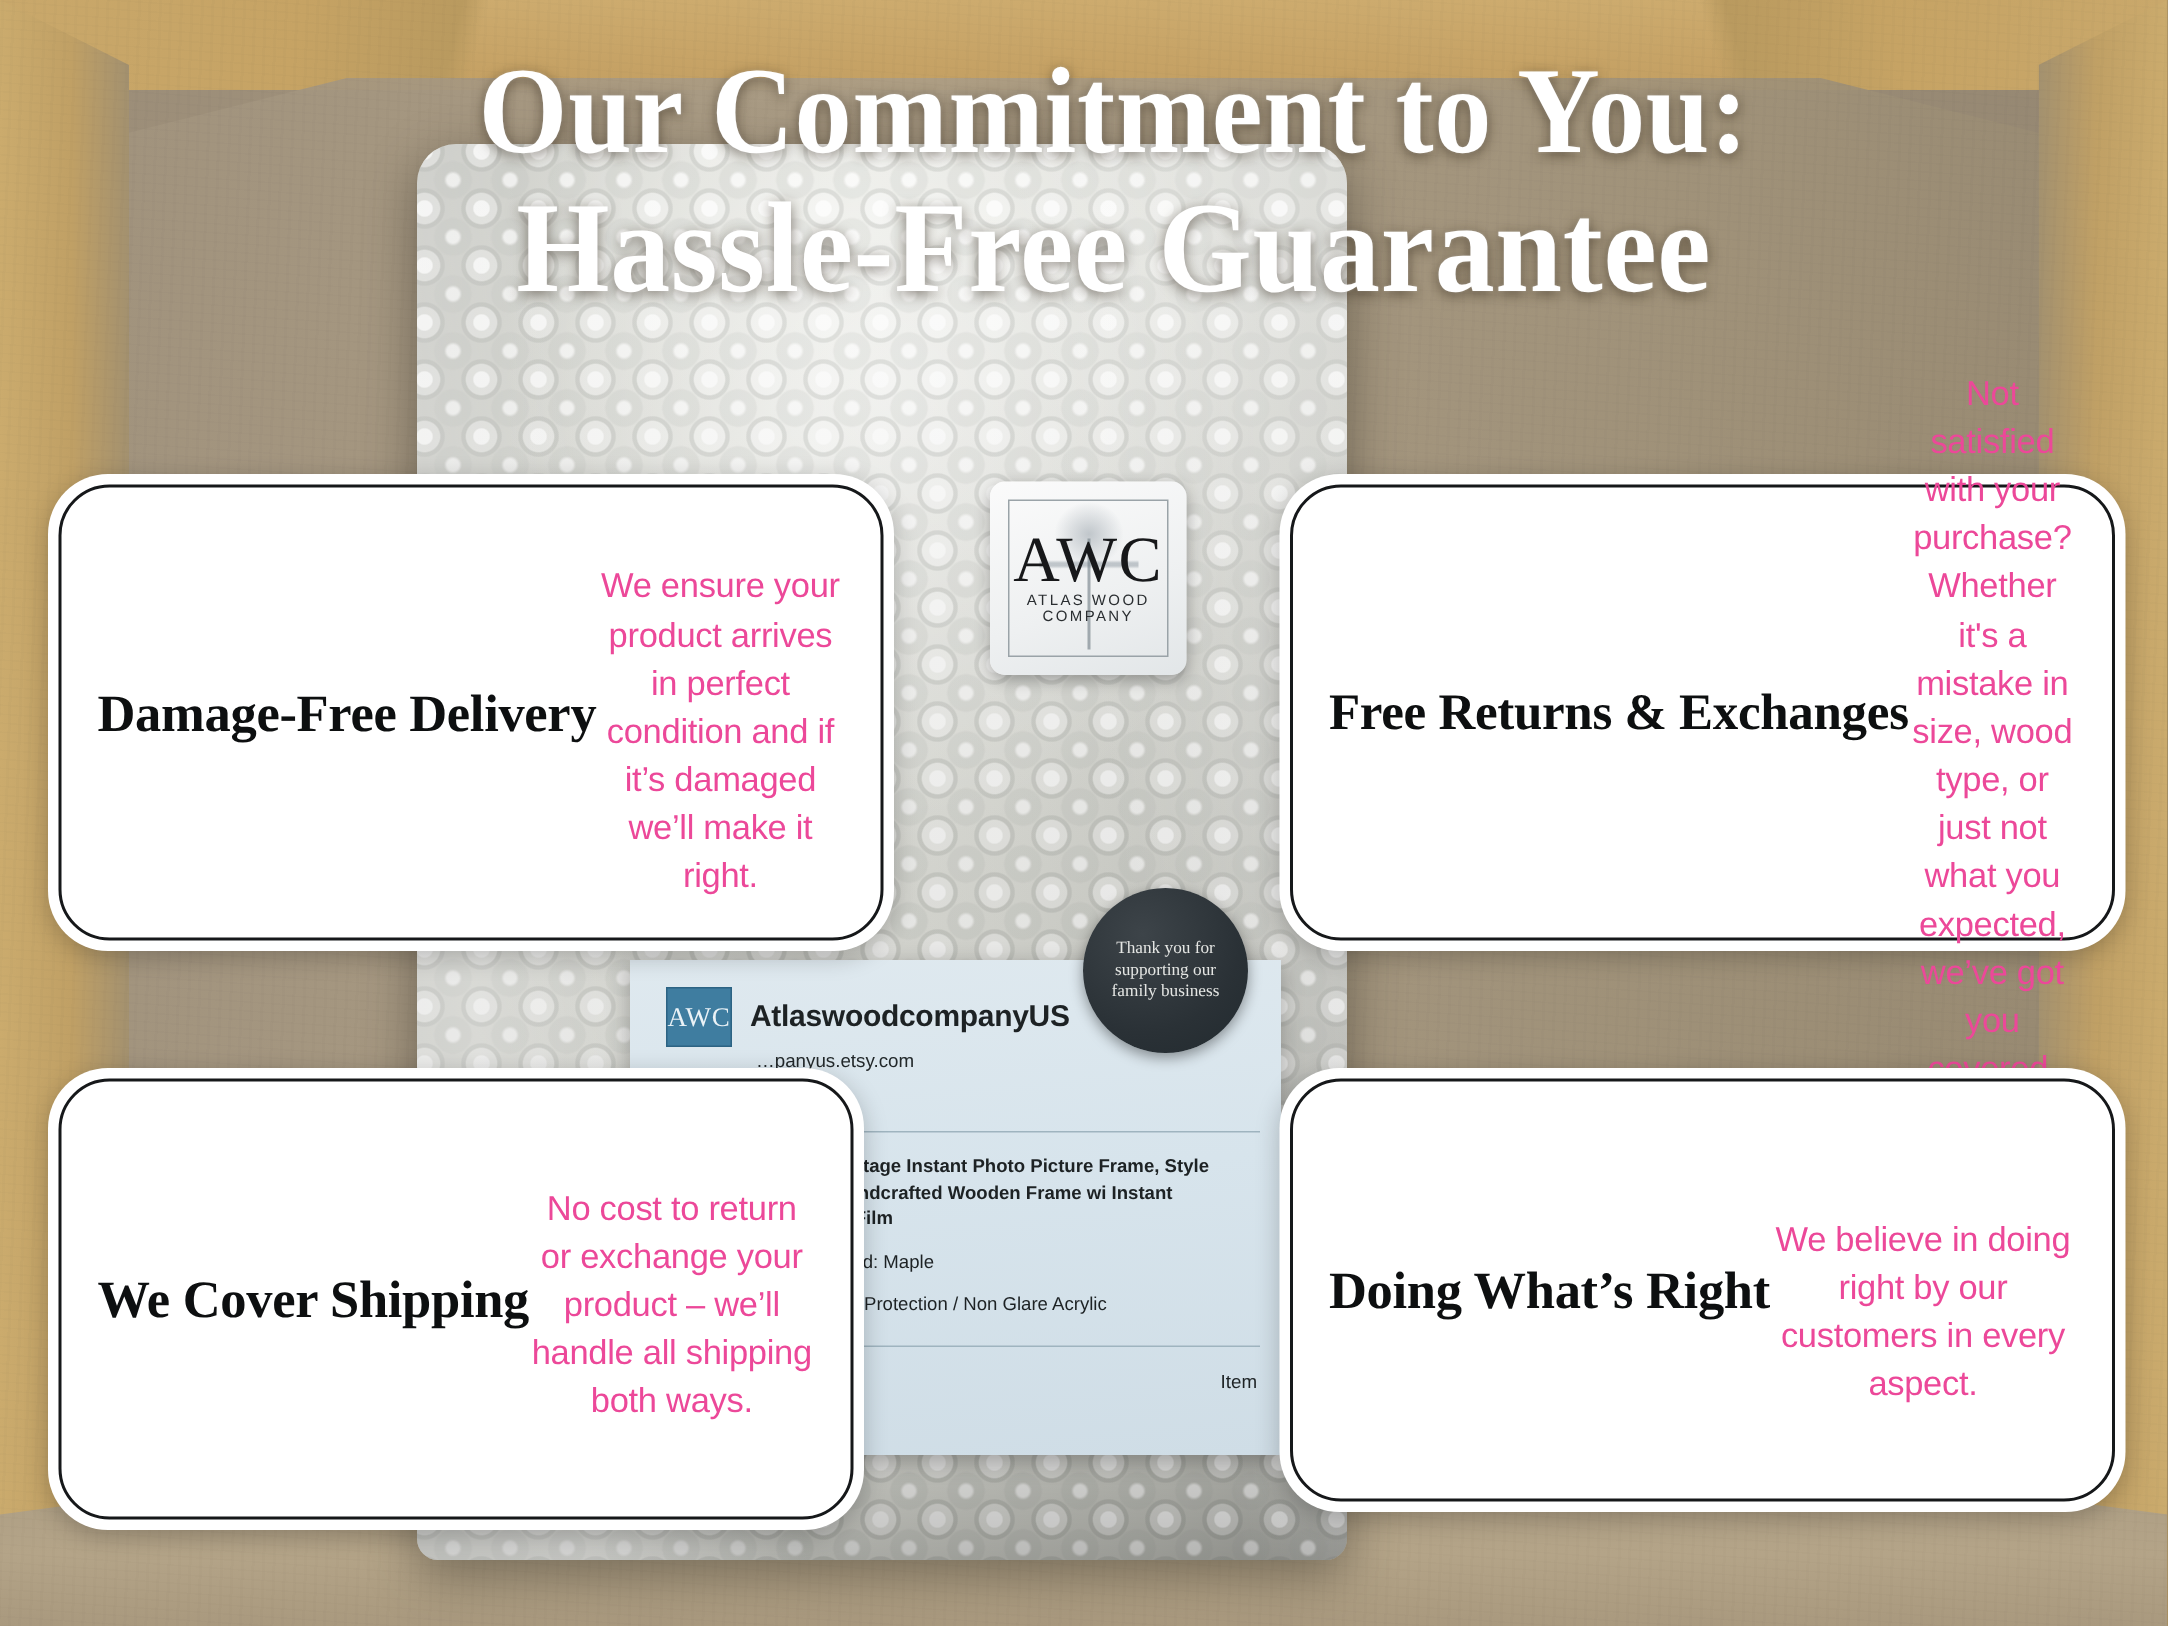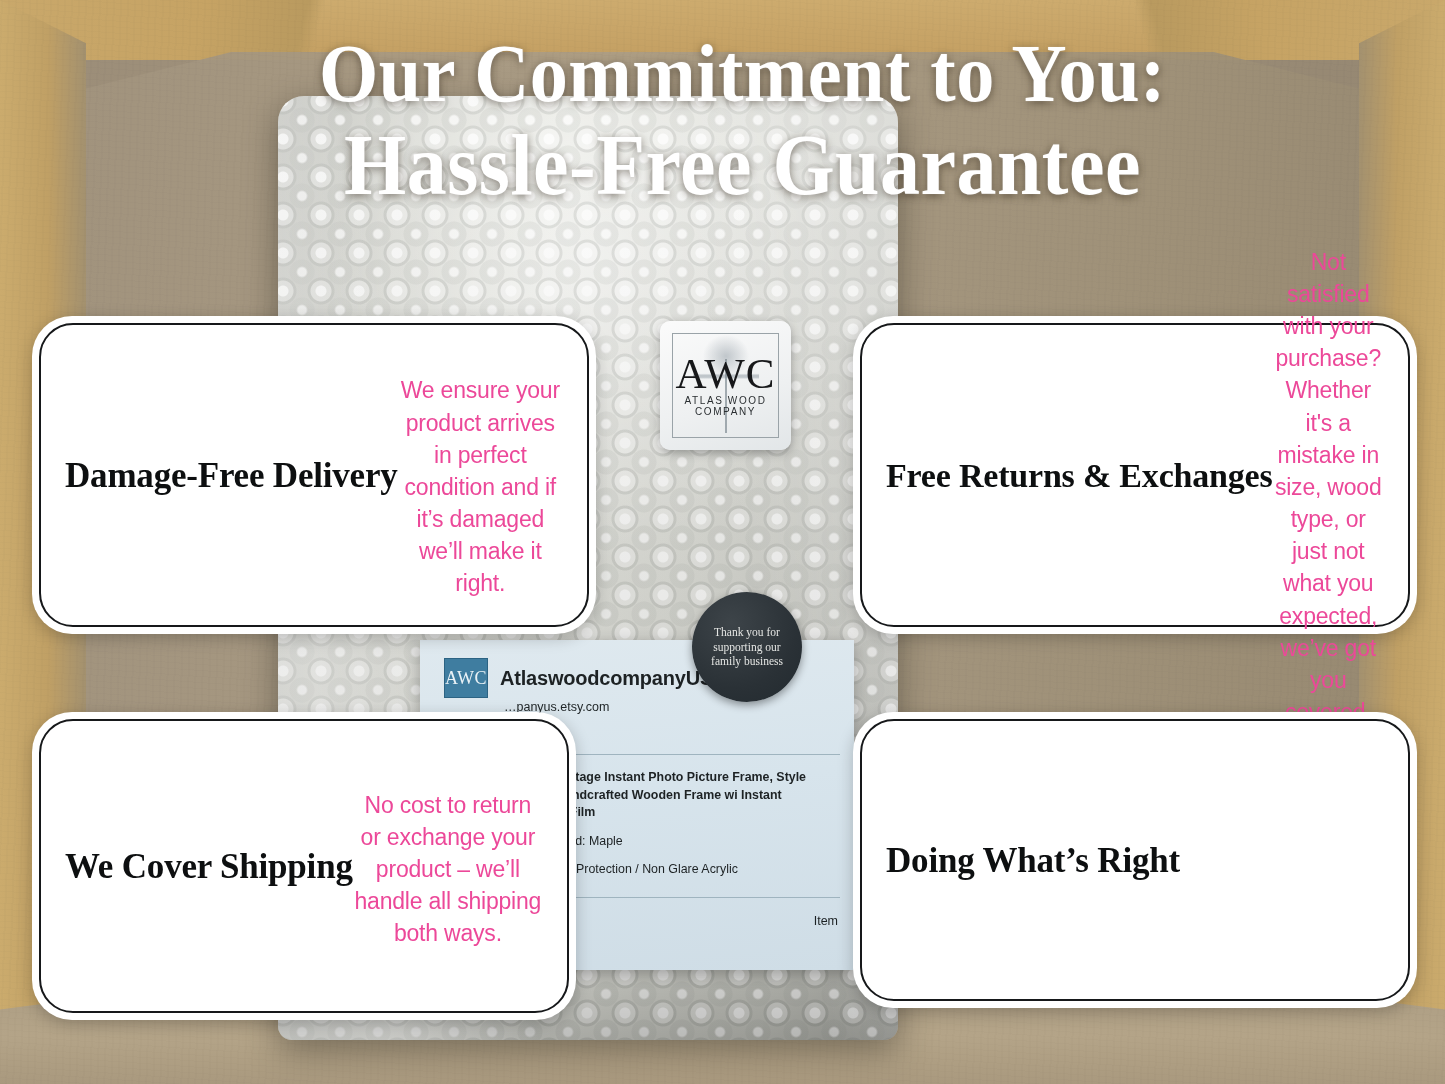--- a/index.html
+++ b/index.html
@@ -124,21 +124,21 @@
     font-family:"Liberation Serif", serif; font-weight:400;
     font-size:43px; line-height:.95; letter-spacing:1px; color:#17181a;
   }
   .awc-sub{
     font-family:"Liberation Sans", sans-serif; font-size:10px;
     letter-spacing:1.6px; color:#2a2e31; margin-top:1px;
   }
 
   
   .thanks{
-    position:absolute; left:692px; top:592px; width:110px; height:110px;
+    position:absolute; left:722px; top:592px; width:110px; height:110px;
     border-radius:50%;
     background:radial-gradient(circle at 36% 28%, #3d4449, #2a3136 62%, #222a2f);
     box-shadow:0 3px 9px rgba(0,0,0,.4);
     display:flex; align-items:center; justify-content:center;
   }
   .thanks span{
     display:block; text-align:center; color:#f2f3f0;
     font-family:"Liberation Serif", serif; font-size:11.5px; line-height:1.28;
     padding:0 8px; opacity:.93;
   }
@@ -311,16 +311,17 @@
   <div class="card c-bl">
     <div class="card-inner">
       <h3>We Cover Shipping</h3>
       <p>No cost to return or exchange your product – we’ll handle all shipping both ways.</p>
     </div>
   </div>
 
   <div class="card c-br">
     <div class="card-inner">
       <h3>Doing What’s Right</h3>
+      <p>We believe in doing right by our customers in every aspect.</p>
     </div>
   </div>
 
 </div>
 
 </body></html>

